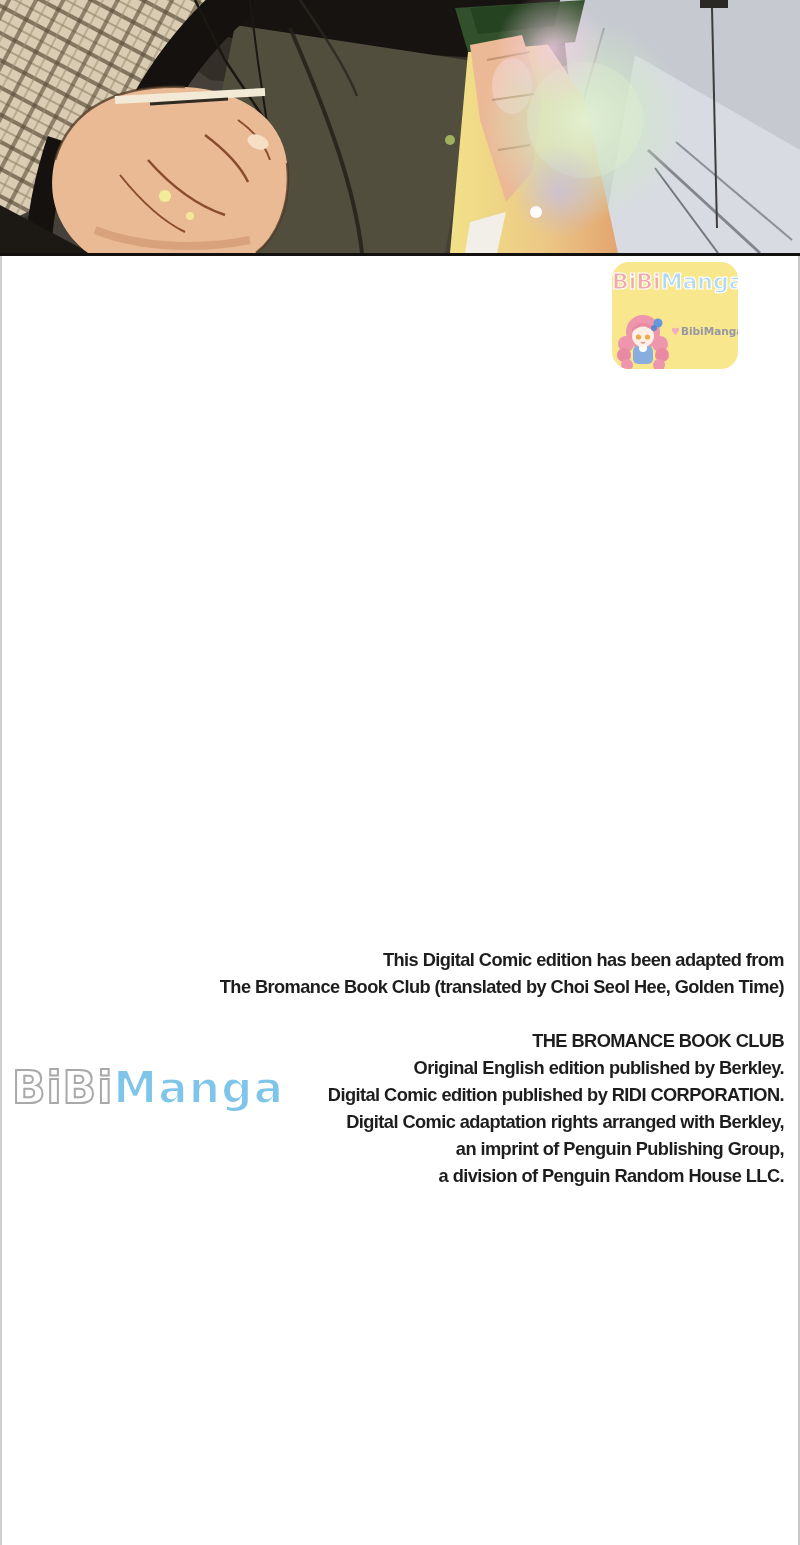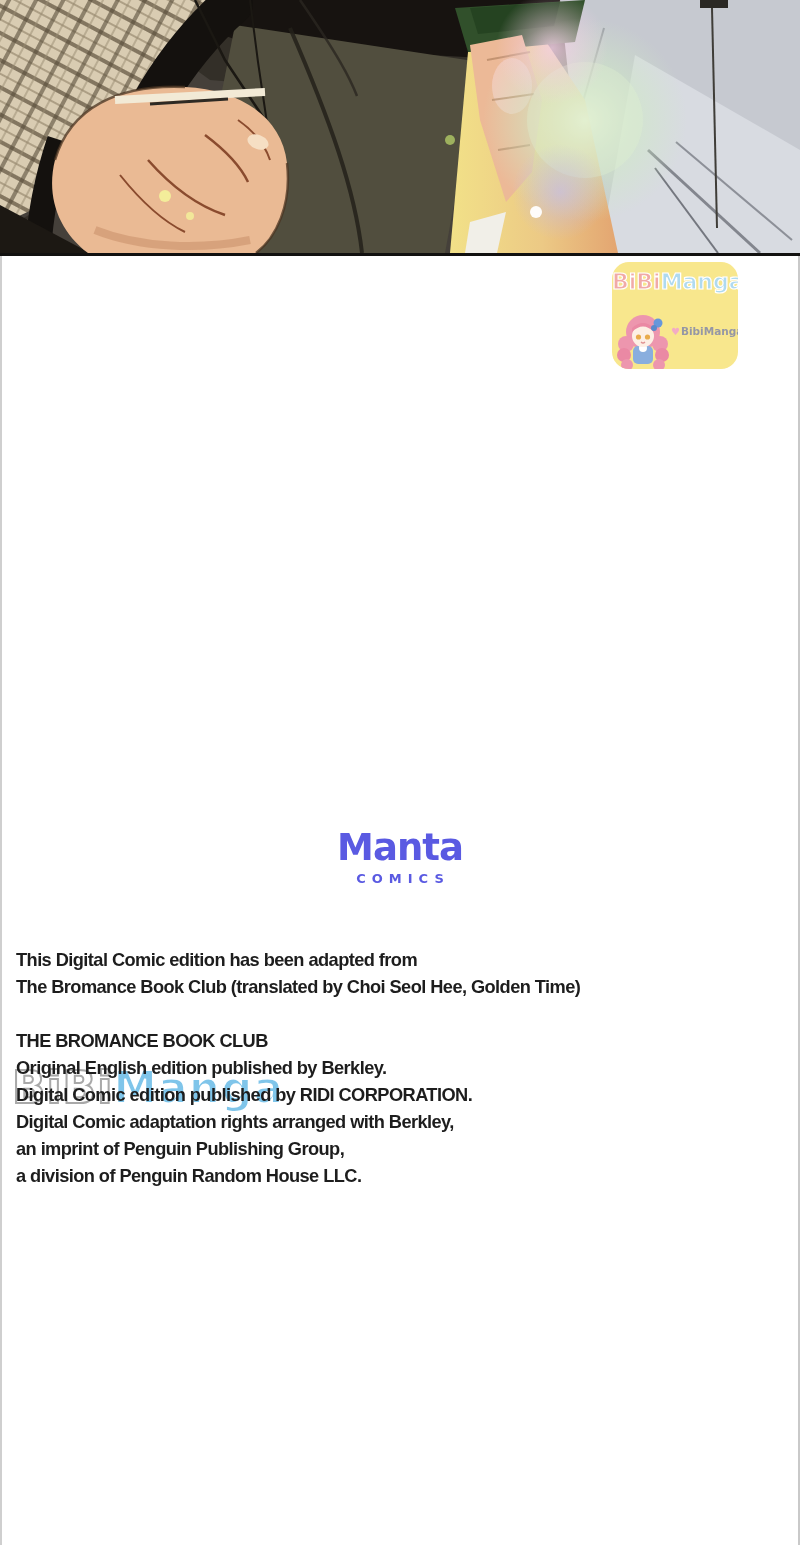--- a/index.html
+++ b/index.html
@@ -88,21 +88,21 @@
     font-size: 13px;
     letter-spacing: 6px;
     margin-top: 3px;
     text-indent: 6px;
   }
 
   
   .credits {
     position: absolute;
     left: 0; top: 946px; width: 100%;
-    text-align: left;
+    text-align: right;
     z-index: 2;
   }
   .credits-line {
     height: 27px;
     line-height: 27px;
     font-family: "Liberation Sans", sans-serif;
     font-weight: bold;
     font-size: 19px;
     letter-spacing: -0.6px;
     color: #1d1d1d;
@@ -265,24 +265,20 @@
       <circle cx="34.5" cy="29" r="2.6" fill="#e8a43c"></circle>
       <path d="M28,34 Q30,36 32,34" stroke="#d88" stroke-width="1.2" fill="none"></path>
       <circle cx="45" cy="15" r="4.5" fill="#5b8fd8"></circle>
       <circle cx="41" cy="20" r="3" fill="#4d7fc8"></circle>
     </svg>
     <div class="badge-site">
       <span class="heart">♥</span><span>BibiManga.Com</span>
     </div>
   </div>
 
-  <div class="publisher">
-    <div class="publisher-name">Manta</div>
-    <div class="publisher-division">COMICS</div>
-  </div>
 
   <div class="credits">
     <div class="credits-line">This Digital Comic edition has been adapted from</div>
     <div class="credits-line">The Bromance Book Club (translated by Choi Seol Hee, Golden Time)</div>
     <div class="credits-line blank"></div>
     <div class="credits-line">THE BROMANCE BOOK CLUB</div>
     <div class="credits-line">Original English edition published by Berkley.</div>
     <div class="credits-line">Digital Comic edition published by RIDI CORPORATION.</div>
     <div class="credits-line">Digital Comic adaptation rights arranged with Berkley,</div>
     <div class="credits-line">an imprint of Penguin Publishing Group,</div>

